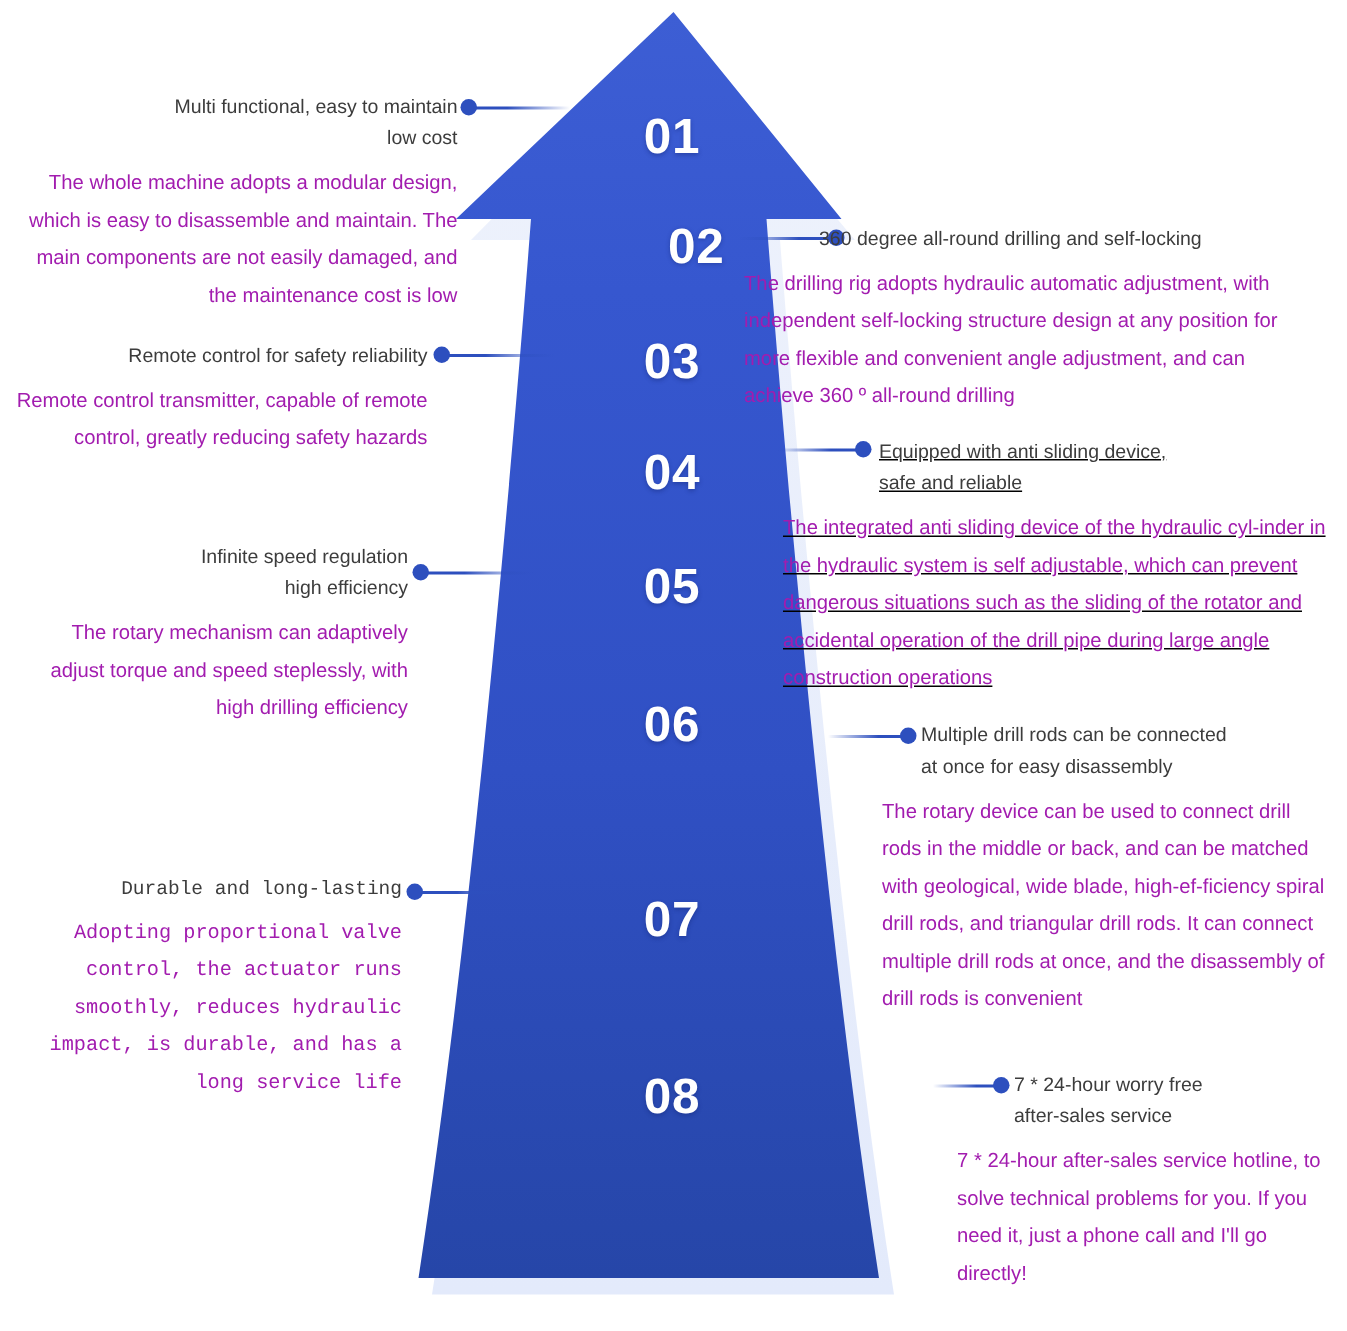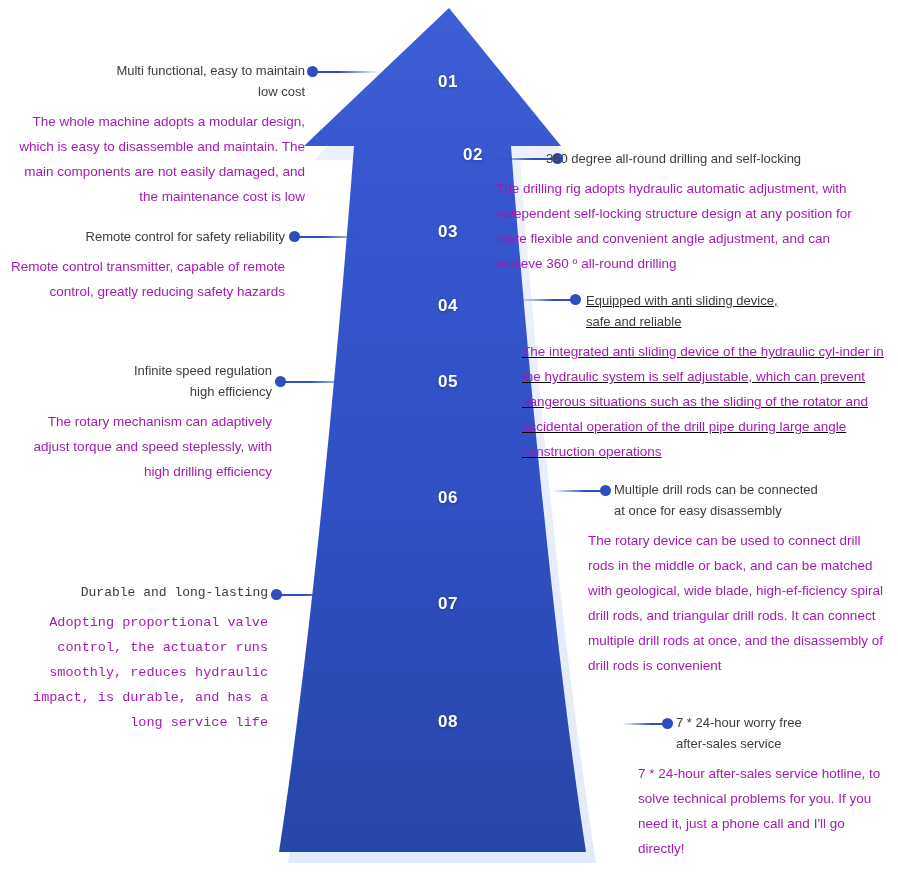--- a/index.html
+++ b/index.html
@@ -20,21 +20,21 @@
     left: 0; top: 0;
     width: 898px; height: 887px;
     pointer-events: none;
   }
 
   .num {
     position: absolute;
     color: #ffffff;
     font-family: "Liberation Sans", sans-serif;
     font-weight: bold;
-    font-size: 17px;
+    font-size: 33px;
     letter-spacing: 0.5px;
     text-align: center;
     width: 70px;
     text-shadow: 0 1px 3px rgba(20,40,120,0.45);
   }
 
   
   .block {
     position: absolute;
   }
@@ -114,21 +114,21 @@
            C 316 610 343 290 354 146
            L 304 146
            Z"></path>
 </svg>
 
 <div class="num" style="left:413px; top:72px;">01</div>
 <div class="num" style="left:413px; top:145px;text-align:right;">02</div>
 <div class="num" style="left:413px; top:222px;">03</div>
 <div class="num" style="left:413px; top:296px;">04</div>
 <div class="num" style="left:413px; top:372px;">05</div>
-<div class="num" style="left:413px; top:488px;">06</div>
+<div class="num" style="left:413px; top:464px;">06</div>
 <div class="num" style="left:413px; top:594px;">07</div>
 <div class="num" style="left:413px; top:712px;">08</div>
 
 <div class="block left" style="left:10px; top:60px; width:295px;">
   <div class="blk-title">Multi functional, easy to maintain
 low cost</div>
   <div class="blk-body">The whole machine adopts a modular design, which is easy to disassemble and maintain. The main components are not easily damaged, and the maintenance cost is low</div>
 </div>
 <div class="conn to-right" style="left:308px; top:66px; width:72px;">
   <div class="line"></div>

